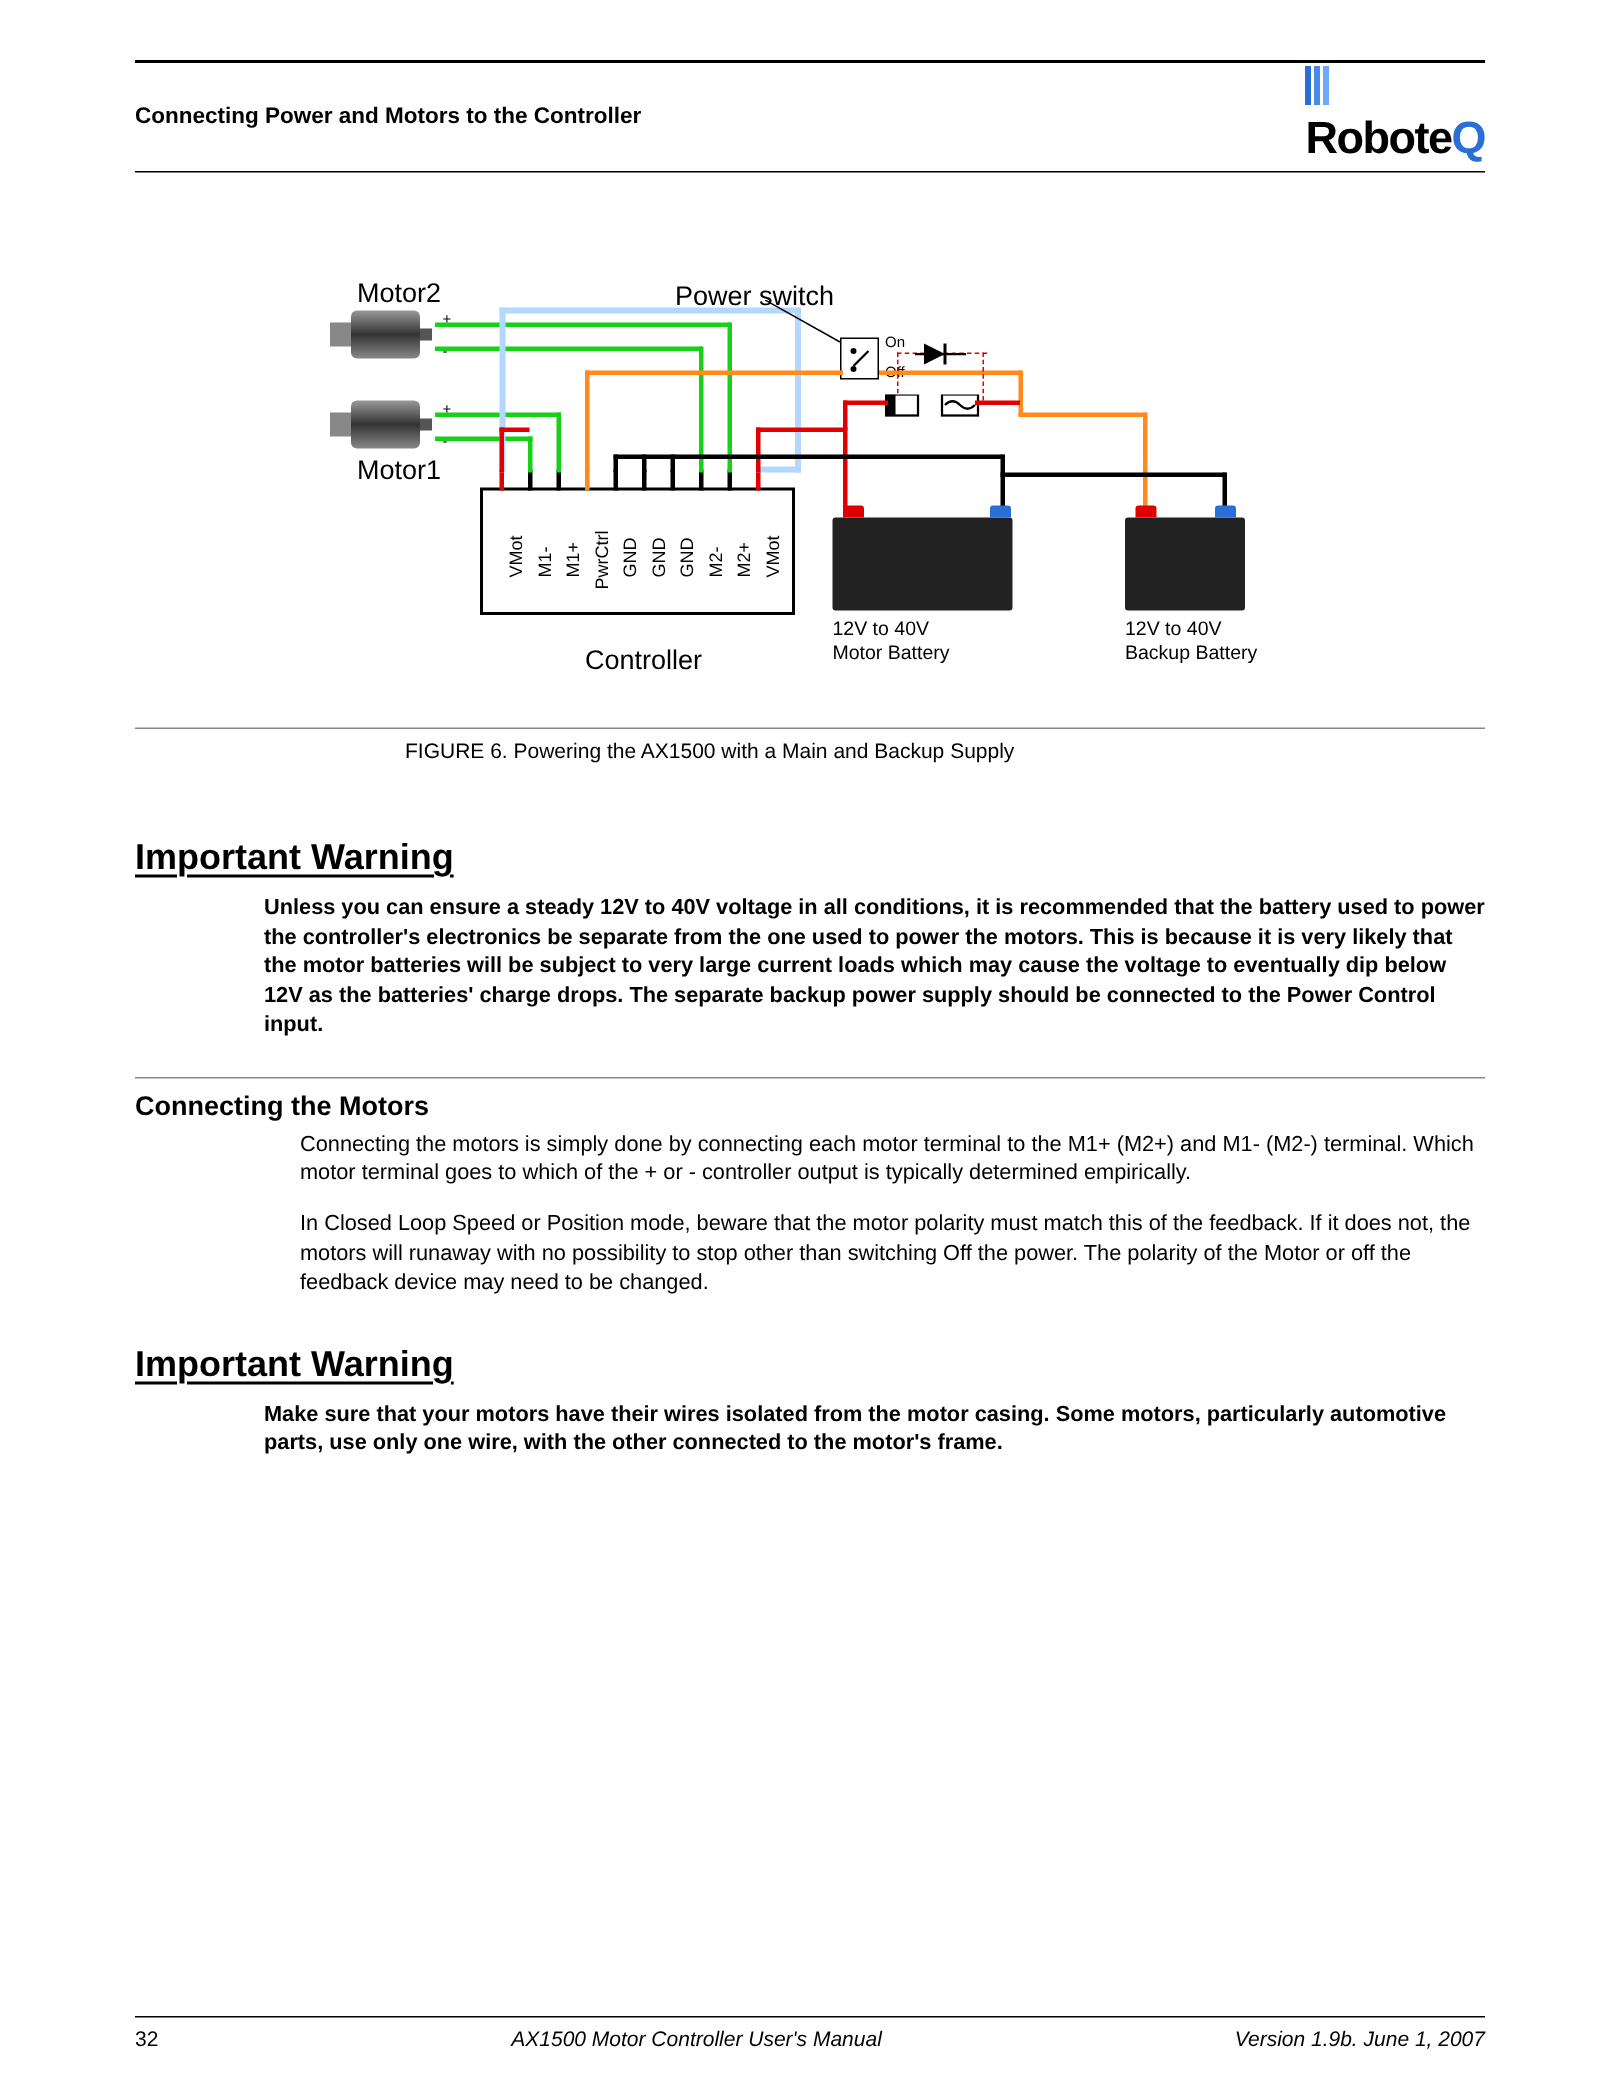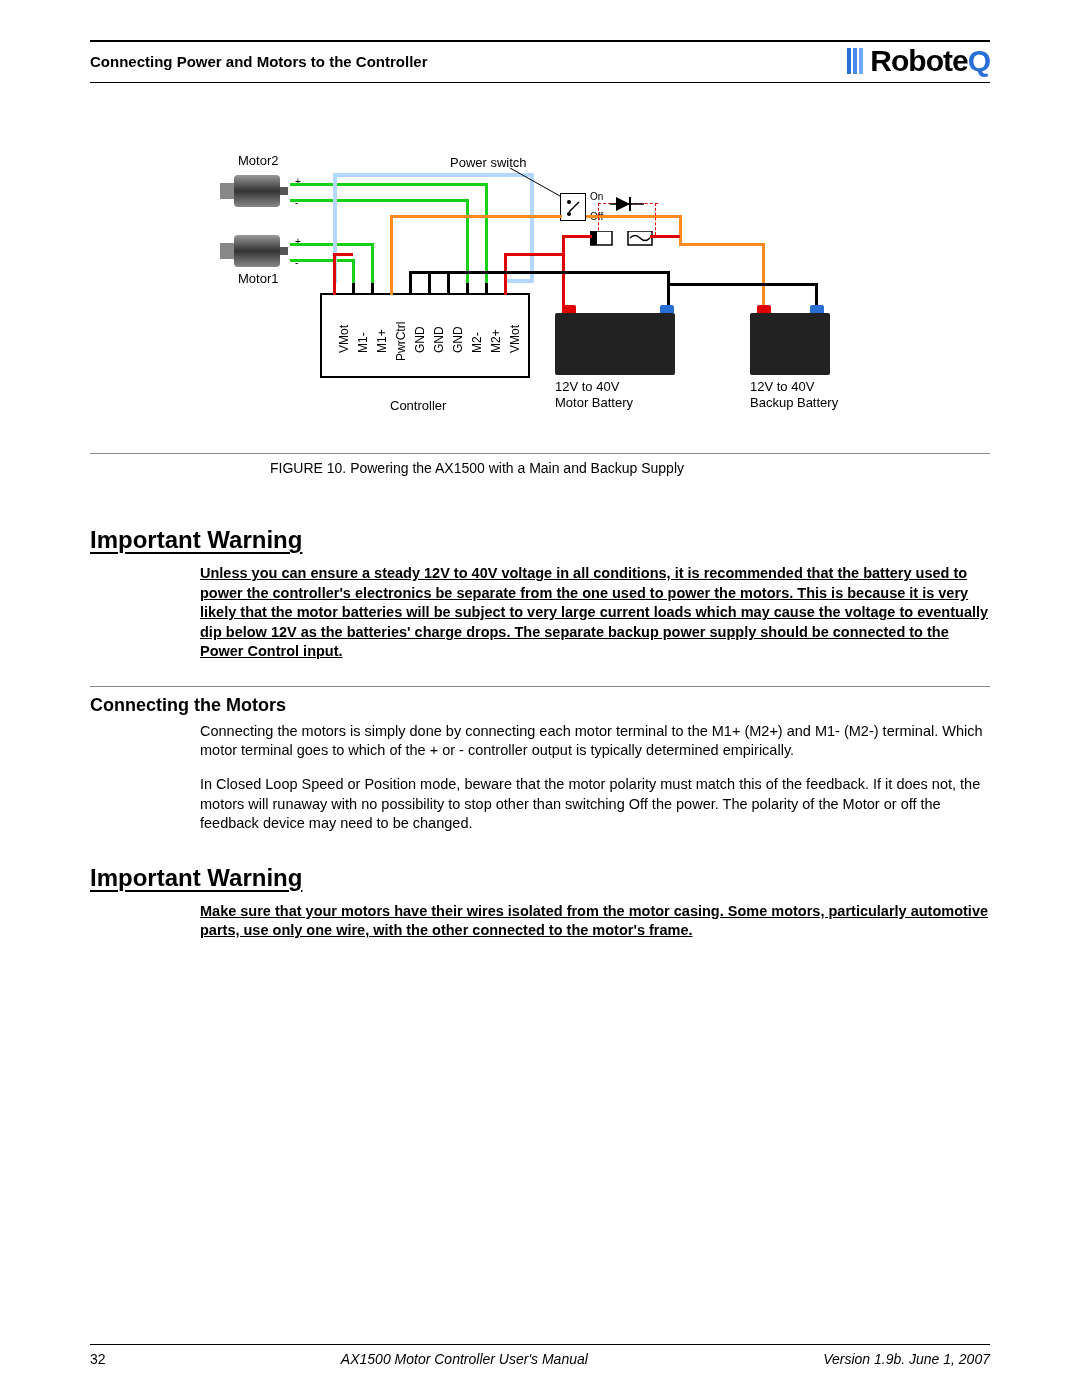--- a/index.html
+++ b/index.html
@@ -23,22 +23,23 @@
     align-items: center;
     border-bottom: 1px solid #000;
     padding-bottom: 4px;
   }
   .header-left {
     font-weight: 700;
     font-size: 15px;
   }
   .logo {
     display: flex;
-    align-items: center;
+    align-items: flex-start;
     gap: 6px;
+    flex-direction: column;
   }
   .logo-bars { display:inline-flex; gap:2px; margin-right:1px;}
   .logo-bar { width:4px; height:26px; }
   .b1{background:#2a6fd6;} .b2{background:#4a8ae6;} .b3{background:#6fa8f6;}
   .logo-text { font-weight:900; font-size:30px; letter-spacing:-1px; font-family: "Arial Black", Arial, sans-serif; }
   .logo-q { color:#2a6fd6; }
   .diagram-zone {
     width: 100%;
     height: 300px;
     position: relative;
@@ -54,25 +55,24 @@
     font-family: "Arial Black", Arial, sans-serif;
     font-weight:900;
     font-size:24px;
     text-decoration: underline;
     text-decoration-thickness: 2px;
     text-underline-offset: 4px;
     margin-top:50px;
     margin-bottom:10px;
   }
   .bold-block {
-    margin-left:110px;
+    margin-left:86px;
     font-weight:700;
     font-size:14.5px;
     line-height:1.35;
-    text-decoration:underline;
   }
   .h2 {
     font-family: "Arial Black", Arial, sans-serif;
     font-weight:900;
     font-size:18px;
     border-top:1px solid #888;
     padding-top:8px;
     margin-top:24px;
     margin-bottom:6px;
   }
@@ -87,21 +87,21 @@
     left:90px; right:90px; bottom:30px;
     border-top:1px solid #000;
     padding-top:6px;
     display:flex;
     justify-content:space-between;
     font-size:14px;
     font-style: italic;
   }
   .footer .pg { font-style: normal; }
   
-  .d-label { position:absolute; font-size:13px; color:#000;}
+  .d-label { position:absolute; font-size:18px; color:#000;}
   .d-small { font-size:10px; }
   .vlabel { transform: rotate(-90deg); transform-origin: left top; font-size:12px; white-space:nowrap;}
   .wire { position:absolute; }
   .wire.h { height:3px; }
   .wire.v { width:3px; }
   .w-red { background:#e00000;}
   .w-black { background:#000;}
   .w-green { background:#18d018;}
   .w-blue { background:#b4d7ff;}
   .w-orange { background:#ff8a1e;}
@@ -269,21 +269,21 @@
     <div class="terminal t-blue" style="left:720px; top:152px;"></div>
 
     <div class="d-label" style="left:465px; top:226px; font-size:13px;">12V to 40V</div>
     <div class="d-label" style="left:465px; top:242px; font-size:13px;">Motor Battery</div>
     <div class="d-label" style="left:660px; top:226px; font-size:13px;">12V to 40V</div>
     <div class="d-label" style="left:660px; top:242px; font-size:13px;">Backup Battery</div>
   </div>
 
   <div class="caption-row">
     <div class="cap-l"></div>
-    <div class="cap-r">FIGURE 10.  Powering the AX1500 with a Main and Backup Supply</div>
+    <div class="cap-r">FIGURE 6.  Powering the AX1500 with a Main and Backup Supply</div>
   </div>
 
   <div class="h1">Important Warning</div>
   <div class="bold-block">Unless you can ensure a steady 12V to 40V voltage in all conditions, it is recommended that the battery used to power the controller's electronics be separate from the one used to power the motors. This is because it is very likely that the motor batteries will be subject to very large current loads which may cause the voltage to eventually dip below 12V as the batteries' charge drops. The separate backup power supply should be connected to the Power Control input.</div>
 
   <div class="h2">Connecting the Motors</div>
   <div class="body-text">Connecting the motors is simply done by connecting each motor terminal to the M1+ (M2+) and M1- (M2-) terminal. Which motor terminal goes to which of the + or - controller output is typically determined empirically.</div>
   <div class="body-text">In Closed Loop Speed or Position mode, beware that the motor polarity must match this of the feedback. If it does not, the motors will runaway with no possibility to stop other than switching Off the power. The polarity of the Motor or off the feedback device may need to be changed.</div>
 
   <div class="h1" style="margin-top:30px;">Important Warning</div>

